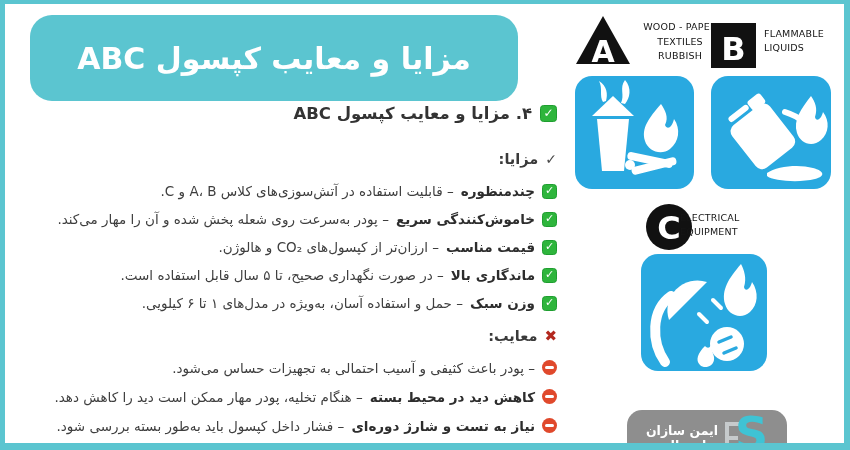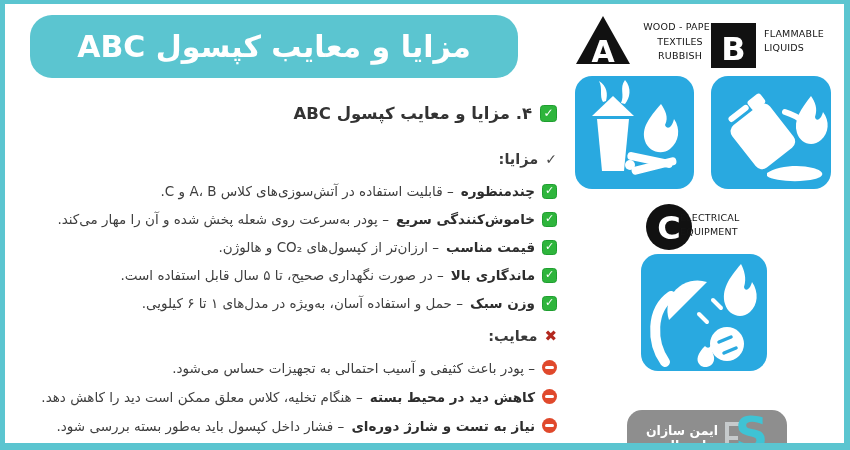--- a/index.html
+++ b/index.html
@@ -2,21 +2,21 @@
 <html lang="fa"><head>
 <meta charset="utf-8">
 <style>
   * { margin:0; padding:0; box-sizing:border-box; }
   body { background:#fff; font-family:"DejaVu Sans", sans-serif; }
   .canvas { position:relative; width:850px; height:450px; background:#ffffff; overflow:hidden; }
   .frame { position:absolute; inset:0; border:5px solid #5bc5d0; border-top-width:4px;
            border-right-width:6px; border-bottom-width:7px; pointer-events:none; z-index:9; }
 
   
-  .banner { position:absolute; left:30px; top:15px; width:488px; height:63px; background:#5bc5d0;
+  .banner { position:absolute; left:30px; top:15px; width:488px; height:86px; background:#5bc5d0;
             border-radius:22px; display:flex; align-items:center; justify-content:center;
             direction:rtl; color:#fff; font-size:30px; font-weight:bold; }
 
   
   .heading { position:absolute; top:104px; right:293px; direction:rtl; display:flex;
              align-items:center; gap:8px; font-size:16.5px; font-weight:bold; color:#333;
              white-space:nowrap; }
   .sec-header { position:absolute; right:293px; direction:rtl; display:flex; align-items:center;
                 gap:7px; font-size:14.5px; font-weight:bold; color:#3a3a3a; white-space:nowrap; }
   .pros-header { top:151px; }
@@ -115,21 +115,21 @@
     <span>معایب:</span>
   </div>
   <div class="list cons-list">
     <div class="row">
       <span class="minus"></span>
       <span>– پودر باعث کثیفی و آسیب احتمالی به تجهیزات حساس می‌شود.</span>
     </div>
     <div class="row">
       <span class="minus"></span>
       <span class="strong">کاهش دید در محیط بسته</span>
-      <span>– هنگام تخلیه، کلاس معلق ممکن است دید را کاهش دهد.</span>
+      <span>– هنگام تخلیه، پودر مهار ممکن است دید را کاهش دهد.</span>
     </div>
     <div class="row">
       <span class="minus"></span>
       <span class="strong">نیاز به تست و شارژ دوره‌ای</span>
       <span>– فشار داخل کپسول باید به‌طور بسته بررسی شود.</span>
     </div>
   </div>
 
   <svg class="shape-svg" style="left:576px; top:16px;" width="54" height="50" viewBox="0 0 54 50">
     <polygon points="27,0 54,48 0,48" fill="#111"></polygon>

